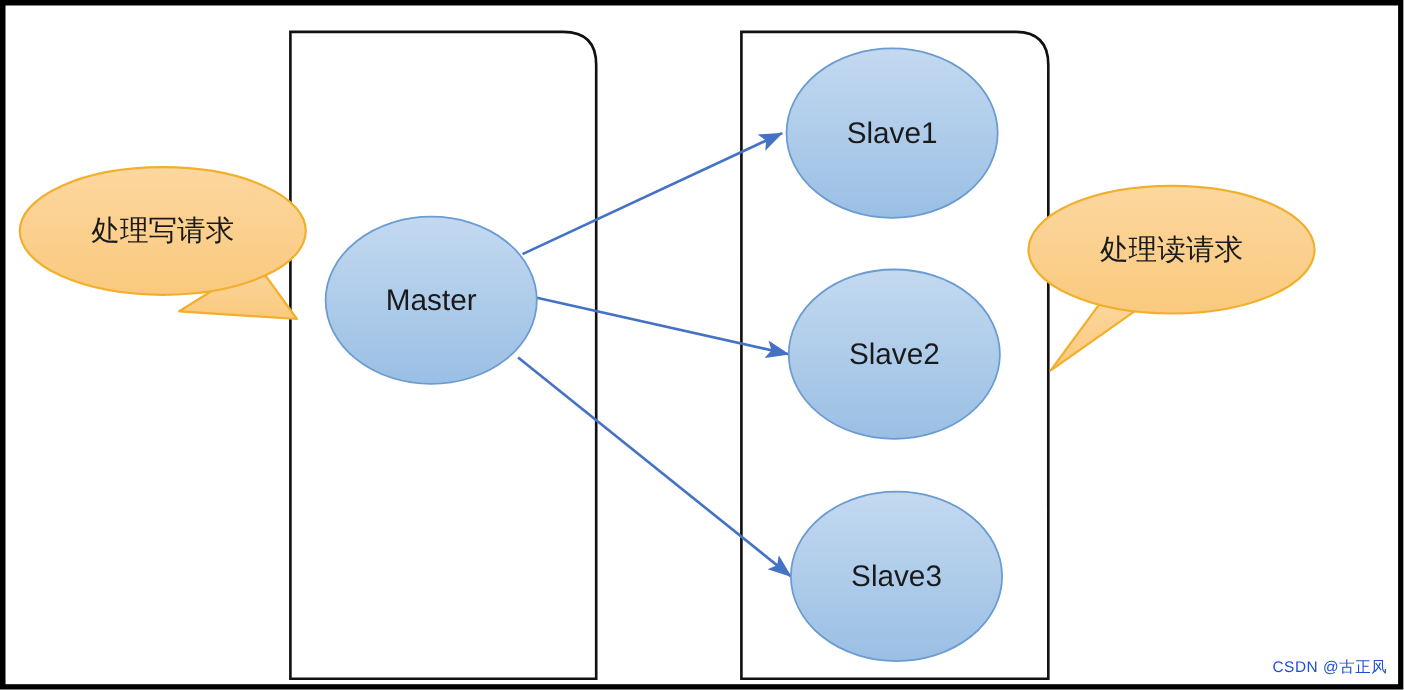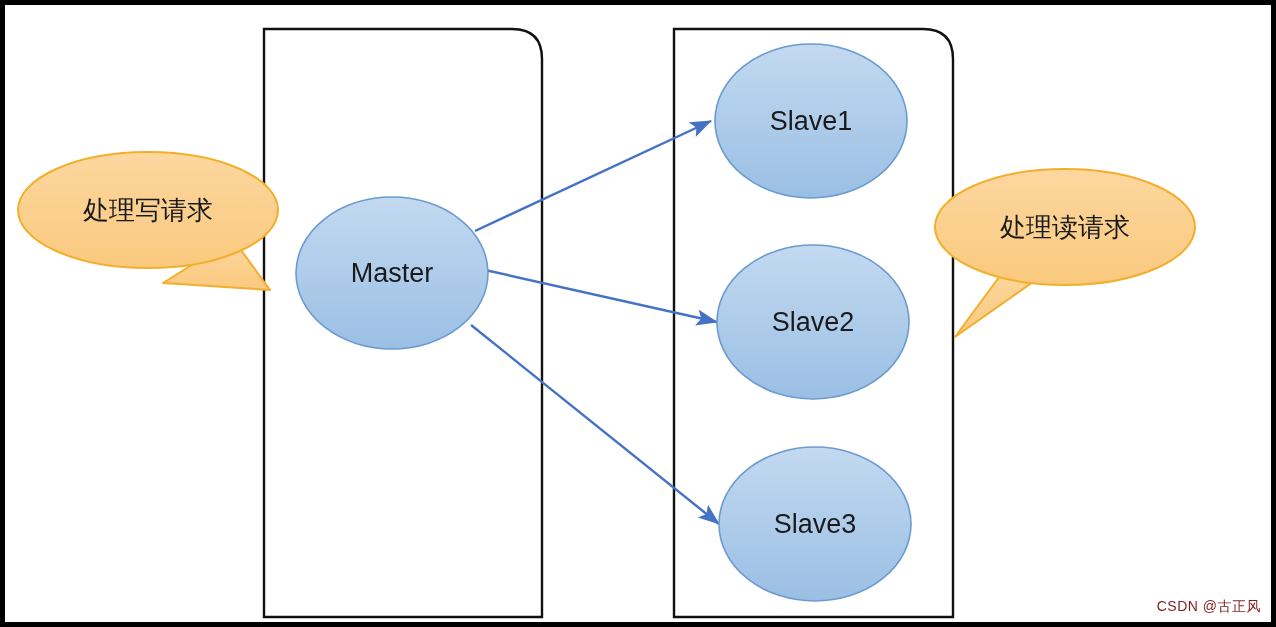--- a/index.html
+++ b/index.html
@@ -40,21 +40,21 @@
     fill: #1a1a1a;
     text-anchor: middle;
     dominant-baseline: middle;
   }
   .watermark-label {
     position: absolute;
     right: 10px;
     bottom: 6px;
     font-family: "Liberation Sans", "DejaVu Sans", sans-serif;
     font-size: 14px;
-    color: #7f1d1d;
+    color: #1d4ed8;
     white-space: nowrap;
     letter-spacing: 0.5px;
     margin-left: 35px;
   }
 </style>
 </head>
 <body>
 
 <div id="canvas">
 

